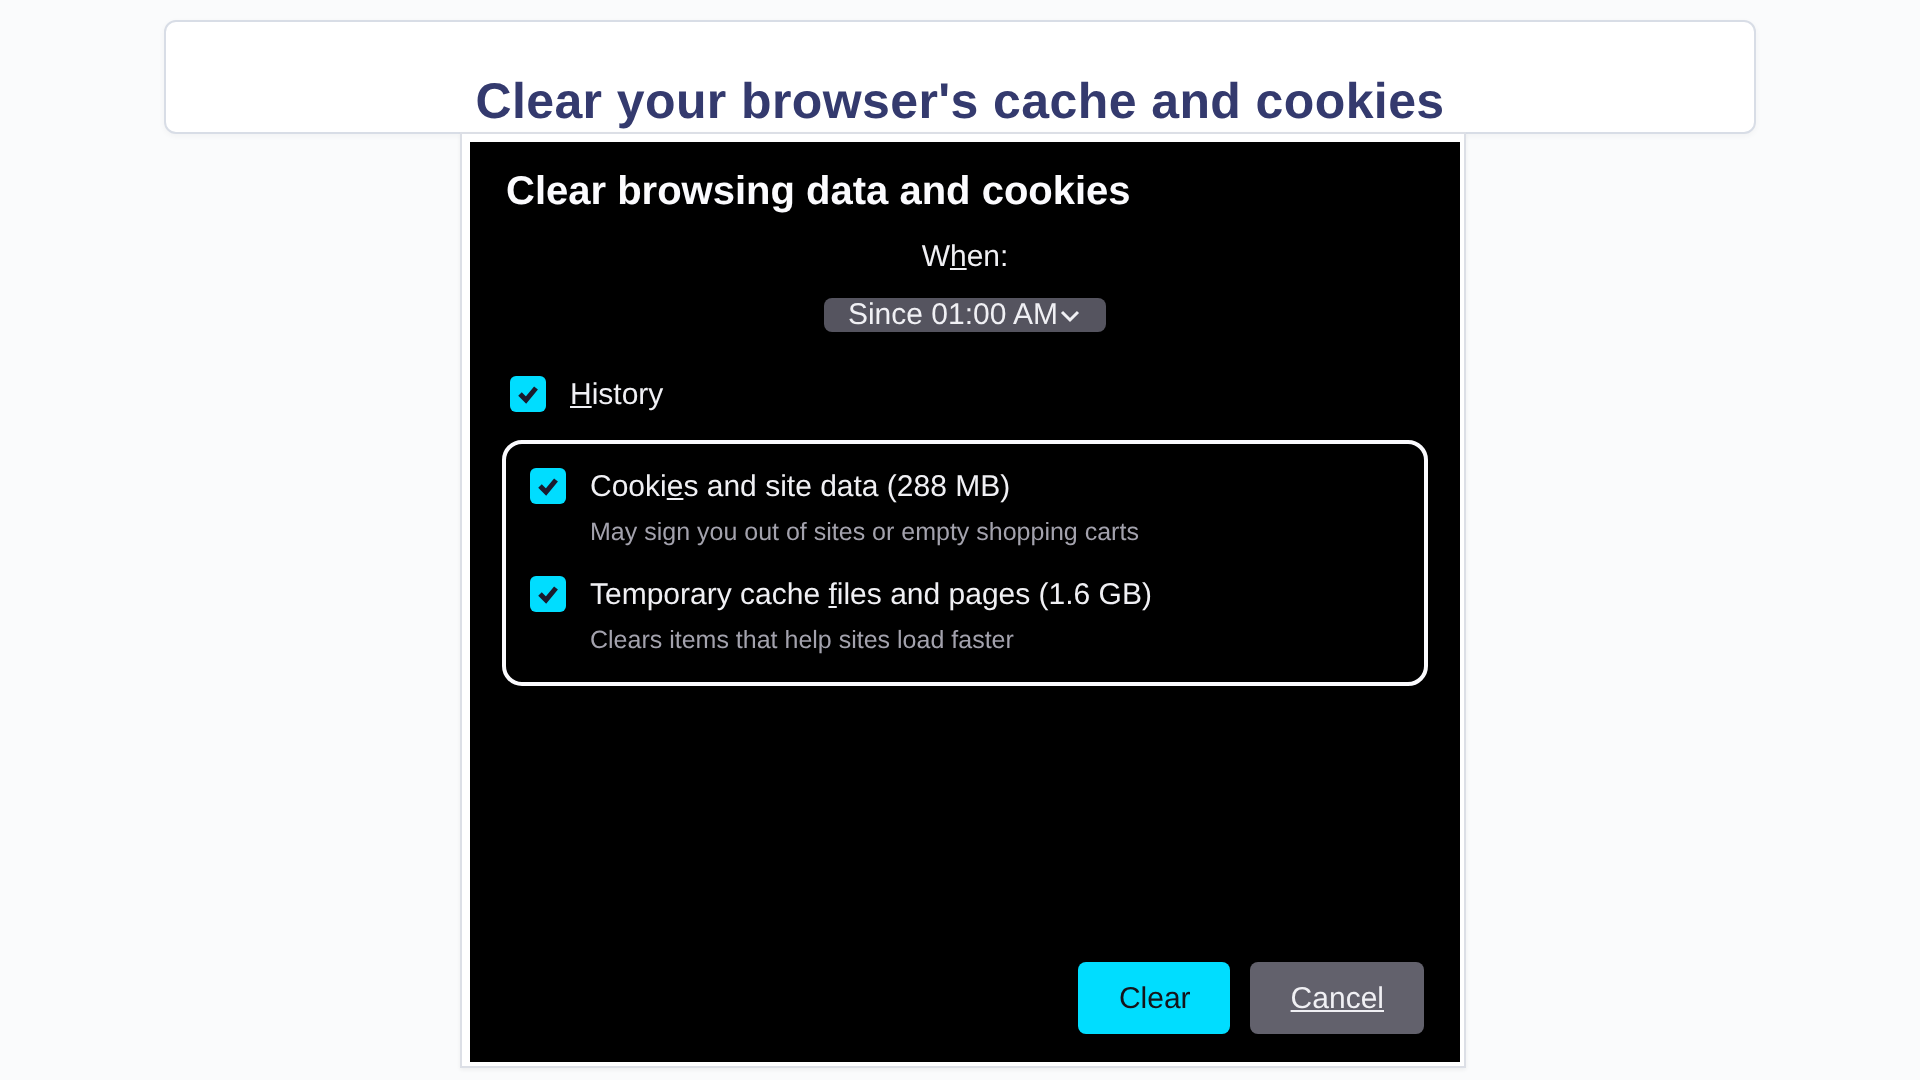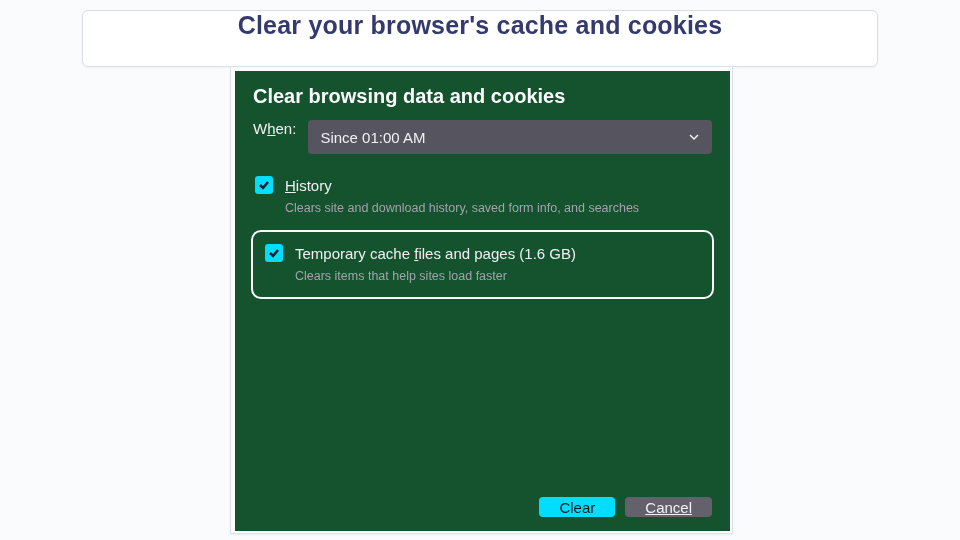--- a/index.html
+++ b/index.html
@@ -11,55 +11,57 @@
   }
   .banner {
     position: absolute;
     left: 82px; top: 10px;
     width: 796px; height: 57px;
     background: #fff;
     border: 1px solid #d8dde6;
     border-radius: 6px;
     box-shadow: 0 1px 3px rgba(0,0,0,0.04);
     display: flex;
-    align-items: flex-start;
+    align-items: flex-end;
     justify-content: center;
   }
   .banner-text {
     color: #343a6e;
     font-size: 25px;
     font-weight: 600;
     letter-spacing: 0.2px;
   }
   .card {
     position: absolute;
     left: 230px; top: 66px;
     width: 503px; height: 468px;
     background: #fff;
     border: 1px solid #dcdfe6;
     box-shadow: 0 1px 2px rgba(0,0,0,0.05);
     padding: 4px;
   }
   .dialog {
     width: 495px; height: 460px;
-    background: #14532d;
+    background: #000000;
     padding: 14px 18px 14px 18px;
     color: #f0f0f4;
     position: relative;
   }
   .dlg-title {
     font-size: 20px;
     font-weight: 600;
     color: #fbfbfe;
     margin-bottom: 12px;
   }
   .when-row {
     display: flex;
+    align-items: center;
     gap: 12px;
     margin-bottom: 22px;
+    flex-direction: column;
   }
   .when-label {
     font-size: 15px;
     color: #f0f0f4;
   }
   .when-label .u { text-decoration: underline; }
   .select {
     flex: 1;
     height: 34px;
     background: #55545f;
@@ -116,21 +118,21 @@
   }
   .highlight .opt:last-child { margin-bottom: 2px; }
   .buttons {
     position: absolute;
     right: 18px;
     bottom: 14px;
     display: flex;
     gap: 10px;
   }
   .btn {
-    height: 20px;
+    height: 36px;
     padding: 0 20px;
     border-radius: 4px;
     font-size: 15px;
     font-weight: 500;
     display: flex;
     align-items: center;
     cursor: pointer;
     border: none;
   }
   .btn.primary { background: #00ddff; color: #15141a; }
@@ -159,24 +161,34 @@
 
     <div class="opt">
       <div class="opt-row">
         <div class="cb checked">
           <svg width="12" height="12" viewBox="0 0 12 12">
               <path class="check" d="M2 6 L5 9 L10 3"></path>
             </svg>
         </div>
         <span class="opt-label"><span></span><span class="u">H</span><span>istory</span></span>
       </div>
-      <div class="opt-desc">Clears site and download history, saved form info, and searches</div>
     </div>
 
     <div class="highlight">
+      <div class="opt">
+        <div class="opt-row">
+          <div class="cb checked">
+            <svg width="12" height="12" viewBox="0 0 12 12">
+                <path class="check" d="M2 6 L5 9 L10 3"></path>
+              </svg>
+          </div>
+          <span class="opt-label"><span>Cooki</span><span class="u">e</span><span>s and site data (288 MB)</span></span>
+        </div>
+        <div class="opt-desc">May sign you out of sites or empty shopping carts</div>
+      </div>
       <div class="opt">
         <div class="opt-row">
           <div class="cb checked">
             <svg width="12" height="12" viewBox="0 0 12 12">
                 <path class="check" d="M2 6 L5 9 L10 3"></path>
               </svg>
           </div>
           <span class="opt-label"><span>Temporary cache </span><span class="u">f</span><span>iles and pages (1.6 GB)</span></span>
         </div>
         <div class="opt-desc">Clears items that help sites load faster</div>

